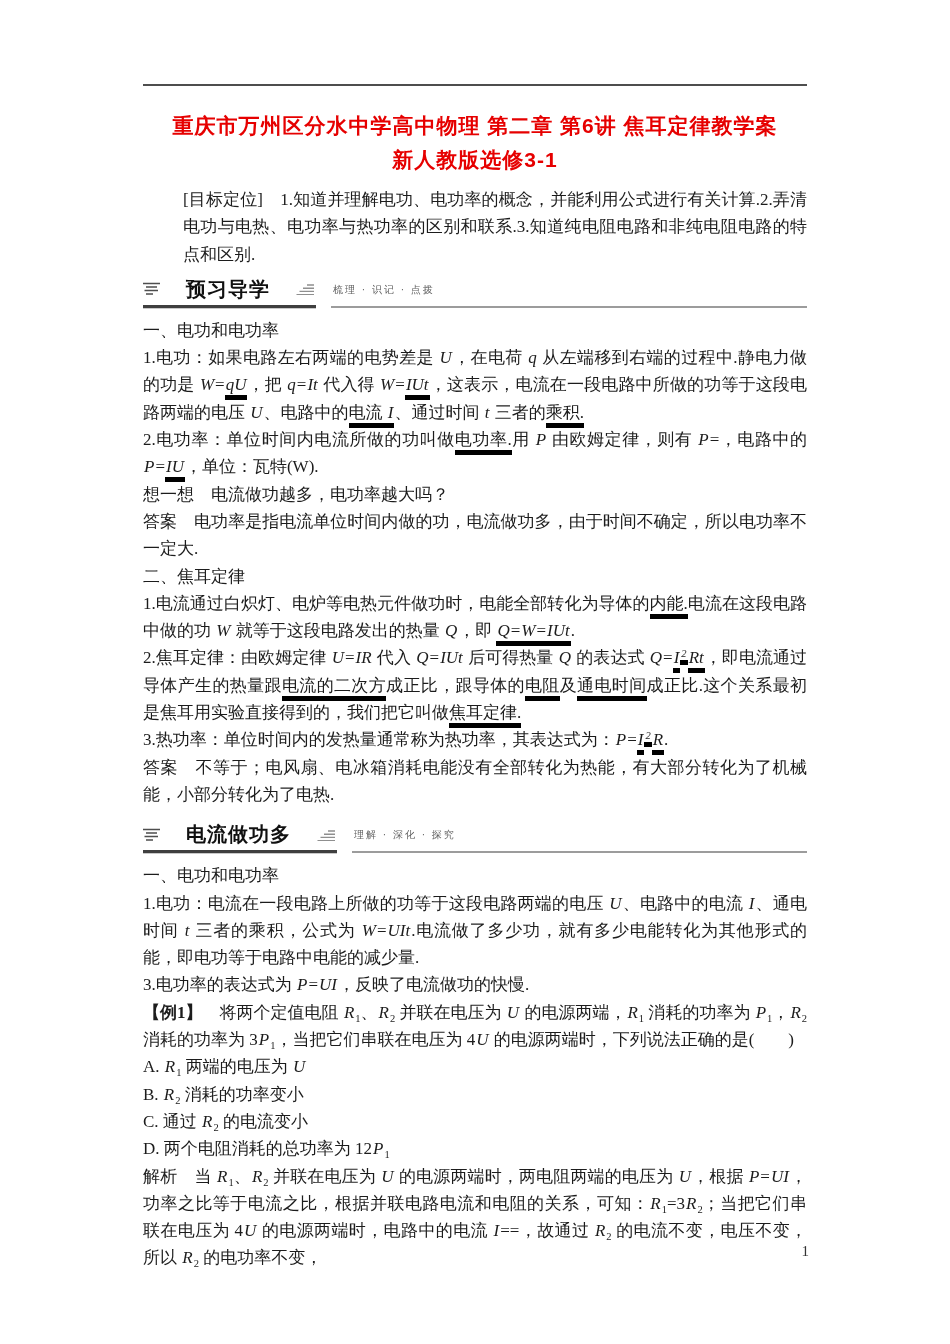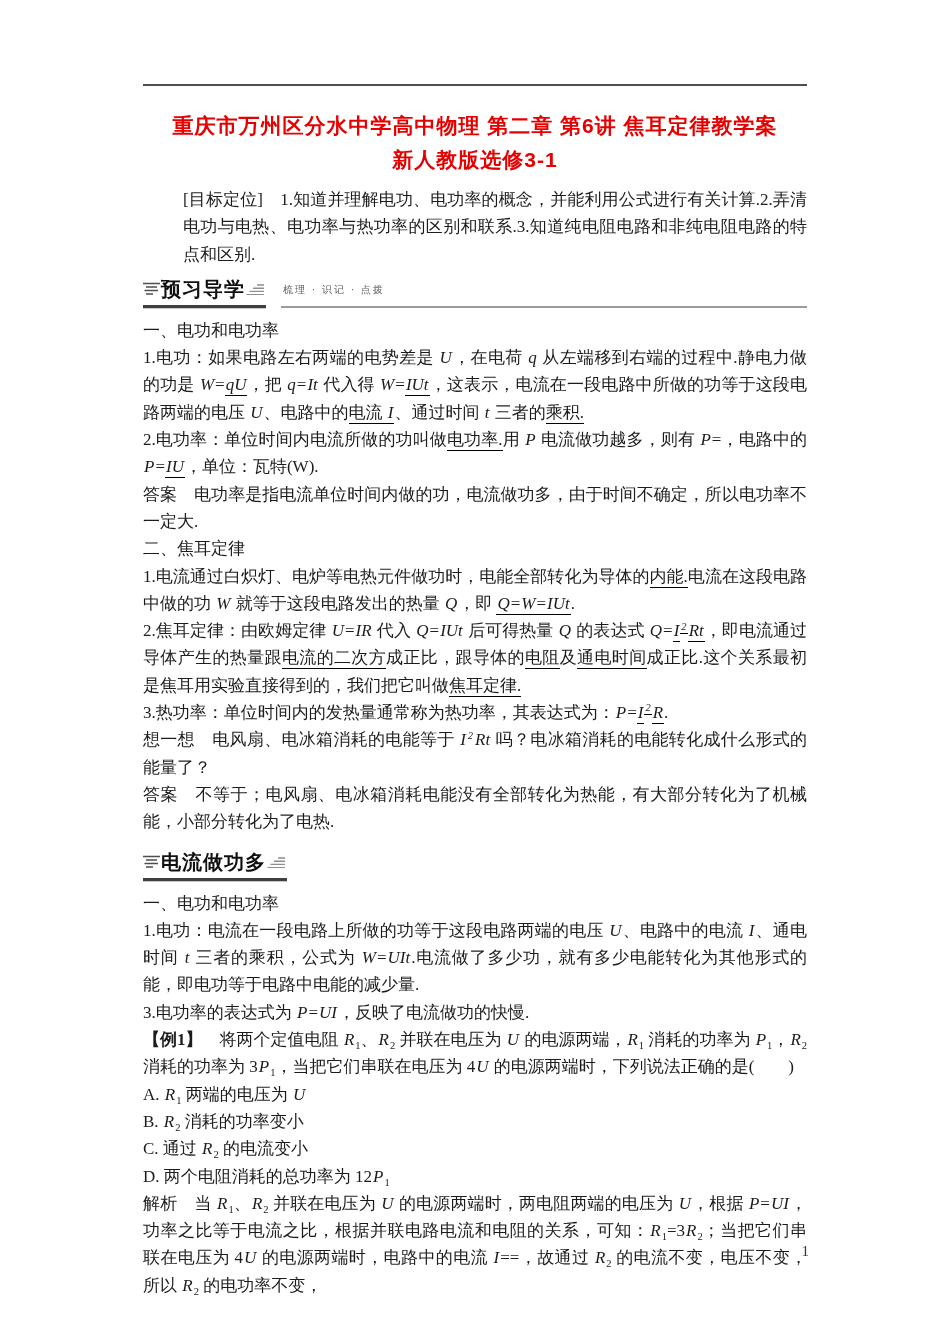--- a/index.html
+++ b/index.html
@@ -37,21 +37,21 @@
   .objective{margin-bottom:8px;margin-left:40px;}
   .sec-header{
     display:flex;
     align-items:flex-end;
     margin:10px 0 9px 0;
   }
   .sec-header.second{margin-top:15px;}
   .hdr-left{
     display:flex;
     align-items:center;
-    gap:1px;
+    gap:26px;
     padding:0 2px 5px 0;
     border-bottom:3px solid #3f3f3f;
     box-shadow:0 1px 0 #c9c9c9;
   }
   .hdr-label{
     font-family:"Liberation Sans","DejaVu Sans",sans-serif;
     font-weight:bold;
     font-size:20px;
     color:#101010;
     letter-spacing:1px;
@@ -64,21 +64,21 @@
     padding:0 0 9px 2px;
     border-bottom:2px solid #9c9c9c;
     font-family:"Liberation Sans","DejaVu Sans",sans-serif;
     font-size:10px;
     color:#5f5f5f;
     letter-spacing:2px;
     white-space:nowrap;
   }
   .icon-svg{display:block;}
   .it{font-style:italic;font-family:"Liberation Serif","DejaVu Serif",serif;padding:0 1px;}
-  .ul{border-bottom:1px solid #000000;padding-bottom:1px;}
+  .ul{border-bottom:5px solid #000000;padding-bottom:1px;}
   .bd{font-weight:bold;}
   sup,sub{font-size:0.62em;line-height:0;}
   .page-num{
     position:absolute;
     top:1243px;
     right:141px;
     font-size:15px;
     color:#333333;
   }
 </style>
@@ -105,42 +105,43 @@
         <span class="hdr-label">预习导学</span>
         <svg class="icon-svg" width="18" height="13" viewBox="0 0 18 13">
           <path d="M11 3 H18 M7 6.2 H18 M3.5 9.4 H18 M0.5 12.6 H18" stroke="#8f8f8f" stroke-width="1.4" fill="none"></path>
         </svg>
       </span>
       <span class="hdr-tagline">梳理 · 识记 · 点拨</span>
     </div>
     <div class="sec-body">
         <p class="body-p"><span>一、电功和电功率</span></p>
         <p class="body-p"><span>1.电功：如果电路左右两端的电势差是 </span><span class="it">U</span><span>，在电荷 </span><span class="it">q</span><span> 从左端移到右端的过程中.静电力做的功是 </span><span class="it">W</span><span>=</span><span class="it ul">qU</span><span>，把 </span><span class="it">q</span><span>=</span><span class="it">It</span><span> 代入得 </span><span class="it">W</span><span>=</span><span class="it ul">IUt</span><span>，这表示，电流在一段电路中所做的功等于这段电路两端的电压 </span><span class="it">U</span><span>、电路中的</span><span class="ul">电流 </span><span class="it ul">I</span><span>、通过时间 </span><span class="it">t</span><span> 三者的</span><span class="ul">乘积.</span></p>
-        <p class="body-p"><span>2.电功率：单位时间内电流所做的功叫做</span><span class="ul">电功率.</span><span>用 </span><span class="it">P</span><span> 电流做功越多，则有 </span><span class="it">P</span><span>=，电路中的 </span><span class="it">P</span><span>=</span><span class="it ul">IU</span><span>，单位：瓦特(W).</span></p>
+        <p class="body-p"><span>2.电功率：单位时间内电流所做的功叫做</span><span class="ul">电功率.</span><span>用 </span><span class="it">P</span><span> 由欧姆定律，则有 </span><span class="it">P</span><span>=，电路中的 </span><span class="it">P</span><span>=</span><span class="it ul">IU</span><span>，单位：瓦特(W).</span></p>
+        <p class="body-p"><span>想一想　电流做功越多，电功率越大吗？</span></p>
         <p class="body-p"><span>答案　电功率是指电流单位时间内做的功，电流做功多，由于时间不确定，所以电功率不一定大.</span></p>
         <p class="body-p"><span>二、焦耳定律</span></p>
         <p class="body-p"><span>1.电流通过白炽灯、电炉等电热元件做功时，电能全部转化为导体的</span><span class="ul">内能.</span><span>电流在这段电路中做的功 </span><span class="it">W</span><span> 就等于这段电路发出的热量 </span><span class="it">Q</span><span>，即 </span><span class="it ul">Q</span><span class="ul">=</span><span class="it ul">W</span><span class="ul">=</span><span class="it ul">IUt</span><span>.</span></p>
         <p class="body-p"><span>2.焦耳定律：由欧姆定律 </span><span class="it">U</span><span>=</span><span class="it">IR</span><span> 代入 </span><span class="it">Q</span><span>=</span><span class="it">IUt</span><span> 后可得热量 </span><span class="it">Q</span><span> 的表达式 </span><span class="it">Q</span><span>=</span><span class="it ul">I</span><sup class="it ul">2</sup><span class="it ul">Rt</span><span>，即电流通过导体产生的热量跟</span><span class="ul">电流的二次方</span><span>成正比，跟导体的</span><span class="ul">电阻</span><span>及</span><span class="ul">通电时间</span><span>成正比.这个关系最初是焦耳用实验直接得到的，我们把它叫做</span><span class="ul">焦耳定律.</span></p>
         <p class="body-p"><span>3.热功率：单位时间内的发热量通常称为热功率，其表达式为：</span><span class="it">P</span><span>=</span><span class="it ul">I</span><sup class="it ul">2</sup><span class="it ul">R</span><span>.</span></p>
-        <p class="body-p"><span>想一想　电风扇、电冰箱消耗的电能等于 </span><span class="it">I</span><sup class="it">2</sup><span class="it">Rt</span><span> 吗？电冰箱消耗的电能转化成什么形式的能量了？</span></p>
         <p class="body-p"><span>答案　不等于；电风扇、电冰箱消耗电能没有全部转化为热能，有大部分转化为了机械能，小部分转化为了电热.</span></p>
       </div>
   </div>
 
   <div class="section">
     <div class="sec-header second">
       <span class="hdr-left">
         <svg class="icon-svg" width="17" height="13" viewBox="0 0 17 13">
           <path d="M0 1.5 H17 M3 5 H14 M1.5 8.5 H15 M3 12 H10" stroke="#4e4e4e" stroke-width="1.6" fill="none"></path>
         </svg>
         <span class="hdr-label">电流做功多</span>
         <svg class="icon-svg" width="18" height="13" viewBox="0 0 18 13">
           <path d="M11 3 H18 M7 6.2 H18 M3.5 9.4 H18 M0.5 12.6 H18" stroke="#8f8f8f" stroke-width="1.4" fill="none"></path>
         </svg>
       </span>
+      <span class="hdr-tagline">理解 · 深化 · 探究</span>
     </div>
     <div class="sec-body">
         <p class="body-p"><span>一、电功和电功率</span></p>
         <p class="body-p"><span>1.电功：电流在一段电路上所做的功等于这段电路两端的电压 </span><span class="it">U</span><span>、电路中的电流 </span><span class="it">I</span><span>、通电时间 </span><span class="it">t</span><span> 三者的乘积，公式为 </span><span class="it">W</span><span>=</span><span class="it">UIt</span><span>.电流做了多少功，就有多少电能转化为其他形式的能，即电功等于电路中电能的减少量.</span></p>
         <p class="body-p"><span>3.电功率的表达式为 </span><span class="it">P</span><span>=</span><span class="it">UI</span><span>，反映了电流做功的快慢.</span></p>
         <p class="body-p"><span class="bd">【例1】</span><span>　将两个定值电阻 </span><span class="it">R</span><sub>1</sub><span>、</span><span class="it">R</span><sub>2</sub><span> 并联在电压为 </span><span class="it">U</span><span> 的电源两端，</span><span class="it">R</span><sub>1</sub><span> 消耗的功率为 </span><span class="it">P</span><sub>1</sub><span>，</span><span class="it">R</span><sub>2</sub><span> 消耗的功率为 3</span><span class="it">P</span><sub>1</sub><span>，当把它们串联在电压为 4</span><span class="it">U</span><span> 的电源两端时，下列说法正确的是(　　)</span></p>
         <p class="body-p"><span>A. </span><span class="it">R</span><sub>1</sub><span> 两端的电压为 </span><span class="it">U</span></p>
         <p class="body-p"><span>B. </span><span class="it">R</span><sub>2</sub><span> 消耗的功率变小</span></p>
         <p class="body-p"><span>C. 通过 </span><span class="it">R</span><sub>2</sub><span> 的电流变小</span></p>
         <p class="body-p"><span>D. 两个电阻消耗的总功率为 12</span><span class="it">P</span><sub>1</sub></p>

